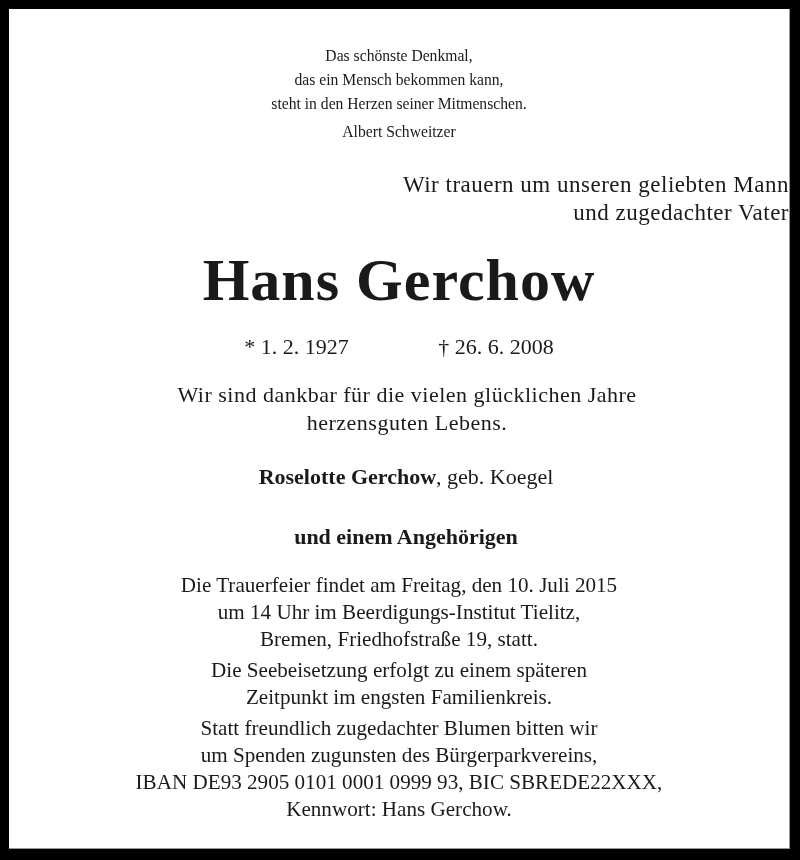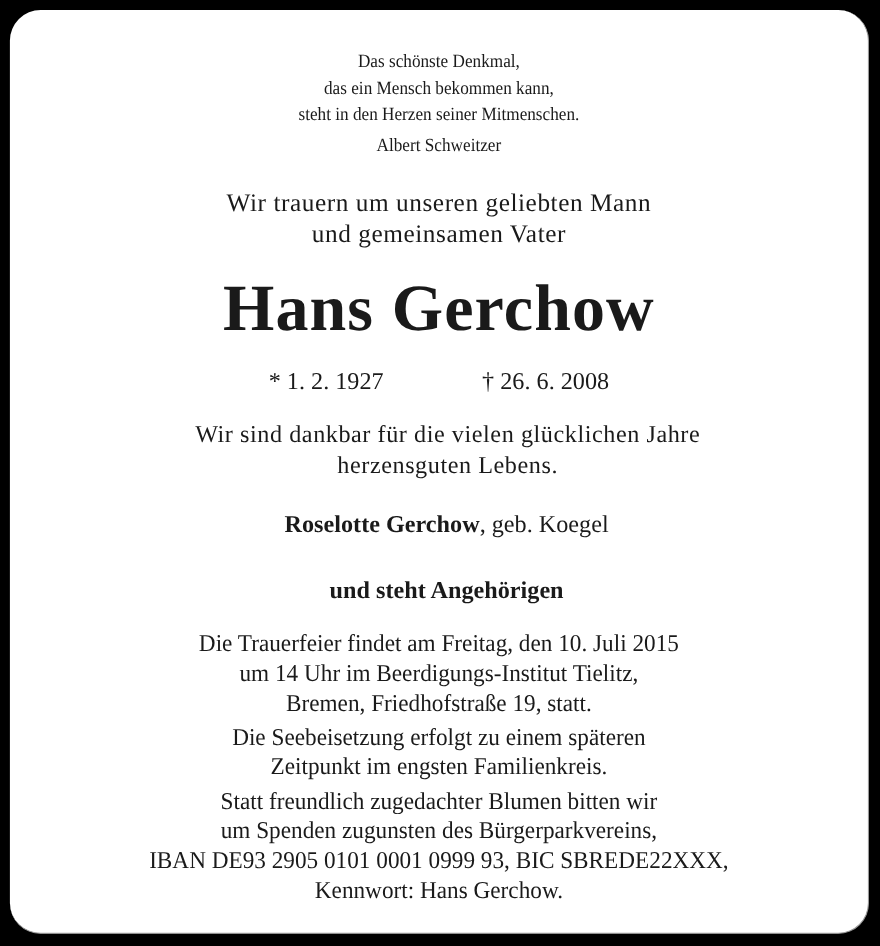--- a/index.html
+++ b/index.html
@@ -1,58 +1,58 @@
 <!DOCTYPE html>
 <html><head>
 <meta charset="utf-8">
 <style>
   html, body { margin: 0; padding: 0; }
   body { width: 800px; height: 860px; background: #000; position: relative; overflow: hidden; }
   .card {
     position: absolute; left: 9px; top: 9px; width: 781px; height: 840px;
     background: #fff; border-right: 1px solid #999; border-bottom: 1px solid #999;
     box-sizing: border-box;
-    font-family: "Liberation Serif", "DejaVu Serif", serif; color: #1a1a1a; text-align: center; border-radius: 28px;
+    font-family: "Liberation Serif", "DejaVu Serif", serif; color: #1a1a1a; text-align: center;
   }
   .line { position: absolute; left: 0; right: 0; white-space: nowrap; }
   .quote { font-size: 17px; transform: scaleX(0.92); }
-  .intro { font-size: 23px; letter-spacing: 0.5px; }
+  .intro { font-size: 23px; letter-spacing: 0.5px; text-align: right; }
   .name { font-size: 60px; font-weight: bold; letter-spacing: 1px; }
   .dates { font-size: 22px; }
   .dates span { display: inline-block; }
   .thanks { font-size: 22px; letter-spacing: 0.5px; padding-left: 16px; }
   .family { font-size: 22px; padding-left: 14px; }
   .family b { font-weight: bold; }
   .info { font-size: 22px; transform: scaleX(0.96); }
 </style>
 </head>
 <body>
 
 <div class="card">
 
   <div class="line quote" style="top:37px">Das schönste Denkmal,</div>
   <div class="line quote" style="top:61px">das ein Mensch bekommen kann,</div>
   <div class="line quote" style="top:85px">steht in den Herzen seiner Mitmenschen.</div>
   <div class="line quote" style="top:113px">Albert Schweitzer</div>
 
   <div class="line intro" style="top:163px">Wir trauern um unseren geliebten Mann</div>
-  <div class="line intro" style="top:191px">und gemeinsamen Vater</div>
+  <div class="line intro" style="top:191px">und zugedachter Vater</div>
 
   <div class="line name" style="top:237px">Hans Gerchow</div>
 
   <div class="line dates" style="top:325px">
     <span style="margin-right:84px">* 1. 2. 1927</span>
     <span>† 26. 6. 2008</span>
   </div>
 
   <div class="line thanks" style="top:373px">Wir sind dankbar für die vielen glücklichen Jahre</div>
   <div class="line thanks" style="top:401px">herzensguten Lebens.</div>
 
   <div class="line family" style="top:455px"><b>Roselotte Gerchow</b><span>, geb. Koegel</span></div>
-  <div class="line family" style="top:515px"><b>und steht Angehörigen</b></div>
+  <div class="line family" style="top:515px"><b>und einem Angehörigen</b></div>
 
   <div class="line info" style="top:563px">Die Trauerfeier findet am Freitag, den 10. Juli 2015</div>
   <div class="line info" style="top:590px">um 14 Uhr im Beerdigungs-Institut Tielitz,</div>
   <div class="line info" style="top:617px">Bremen, Friedhofstraße 19, statt.</div>
 
   <div class="line info" style="top:648px">Die Seebeisetzung erfolgt zu einem späteren</div>
   <div class="line info" style="top:675px">Zeitpunkt im engsten Familienkreis.</div>
 
   <div class="line info" style="top:706px">Statt freundlich zugedachter Blumen bitten wir</div>
   <div class="line info" style="top:733px">um Spenden zugunsten des Bürgerparkvereins,</div>

